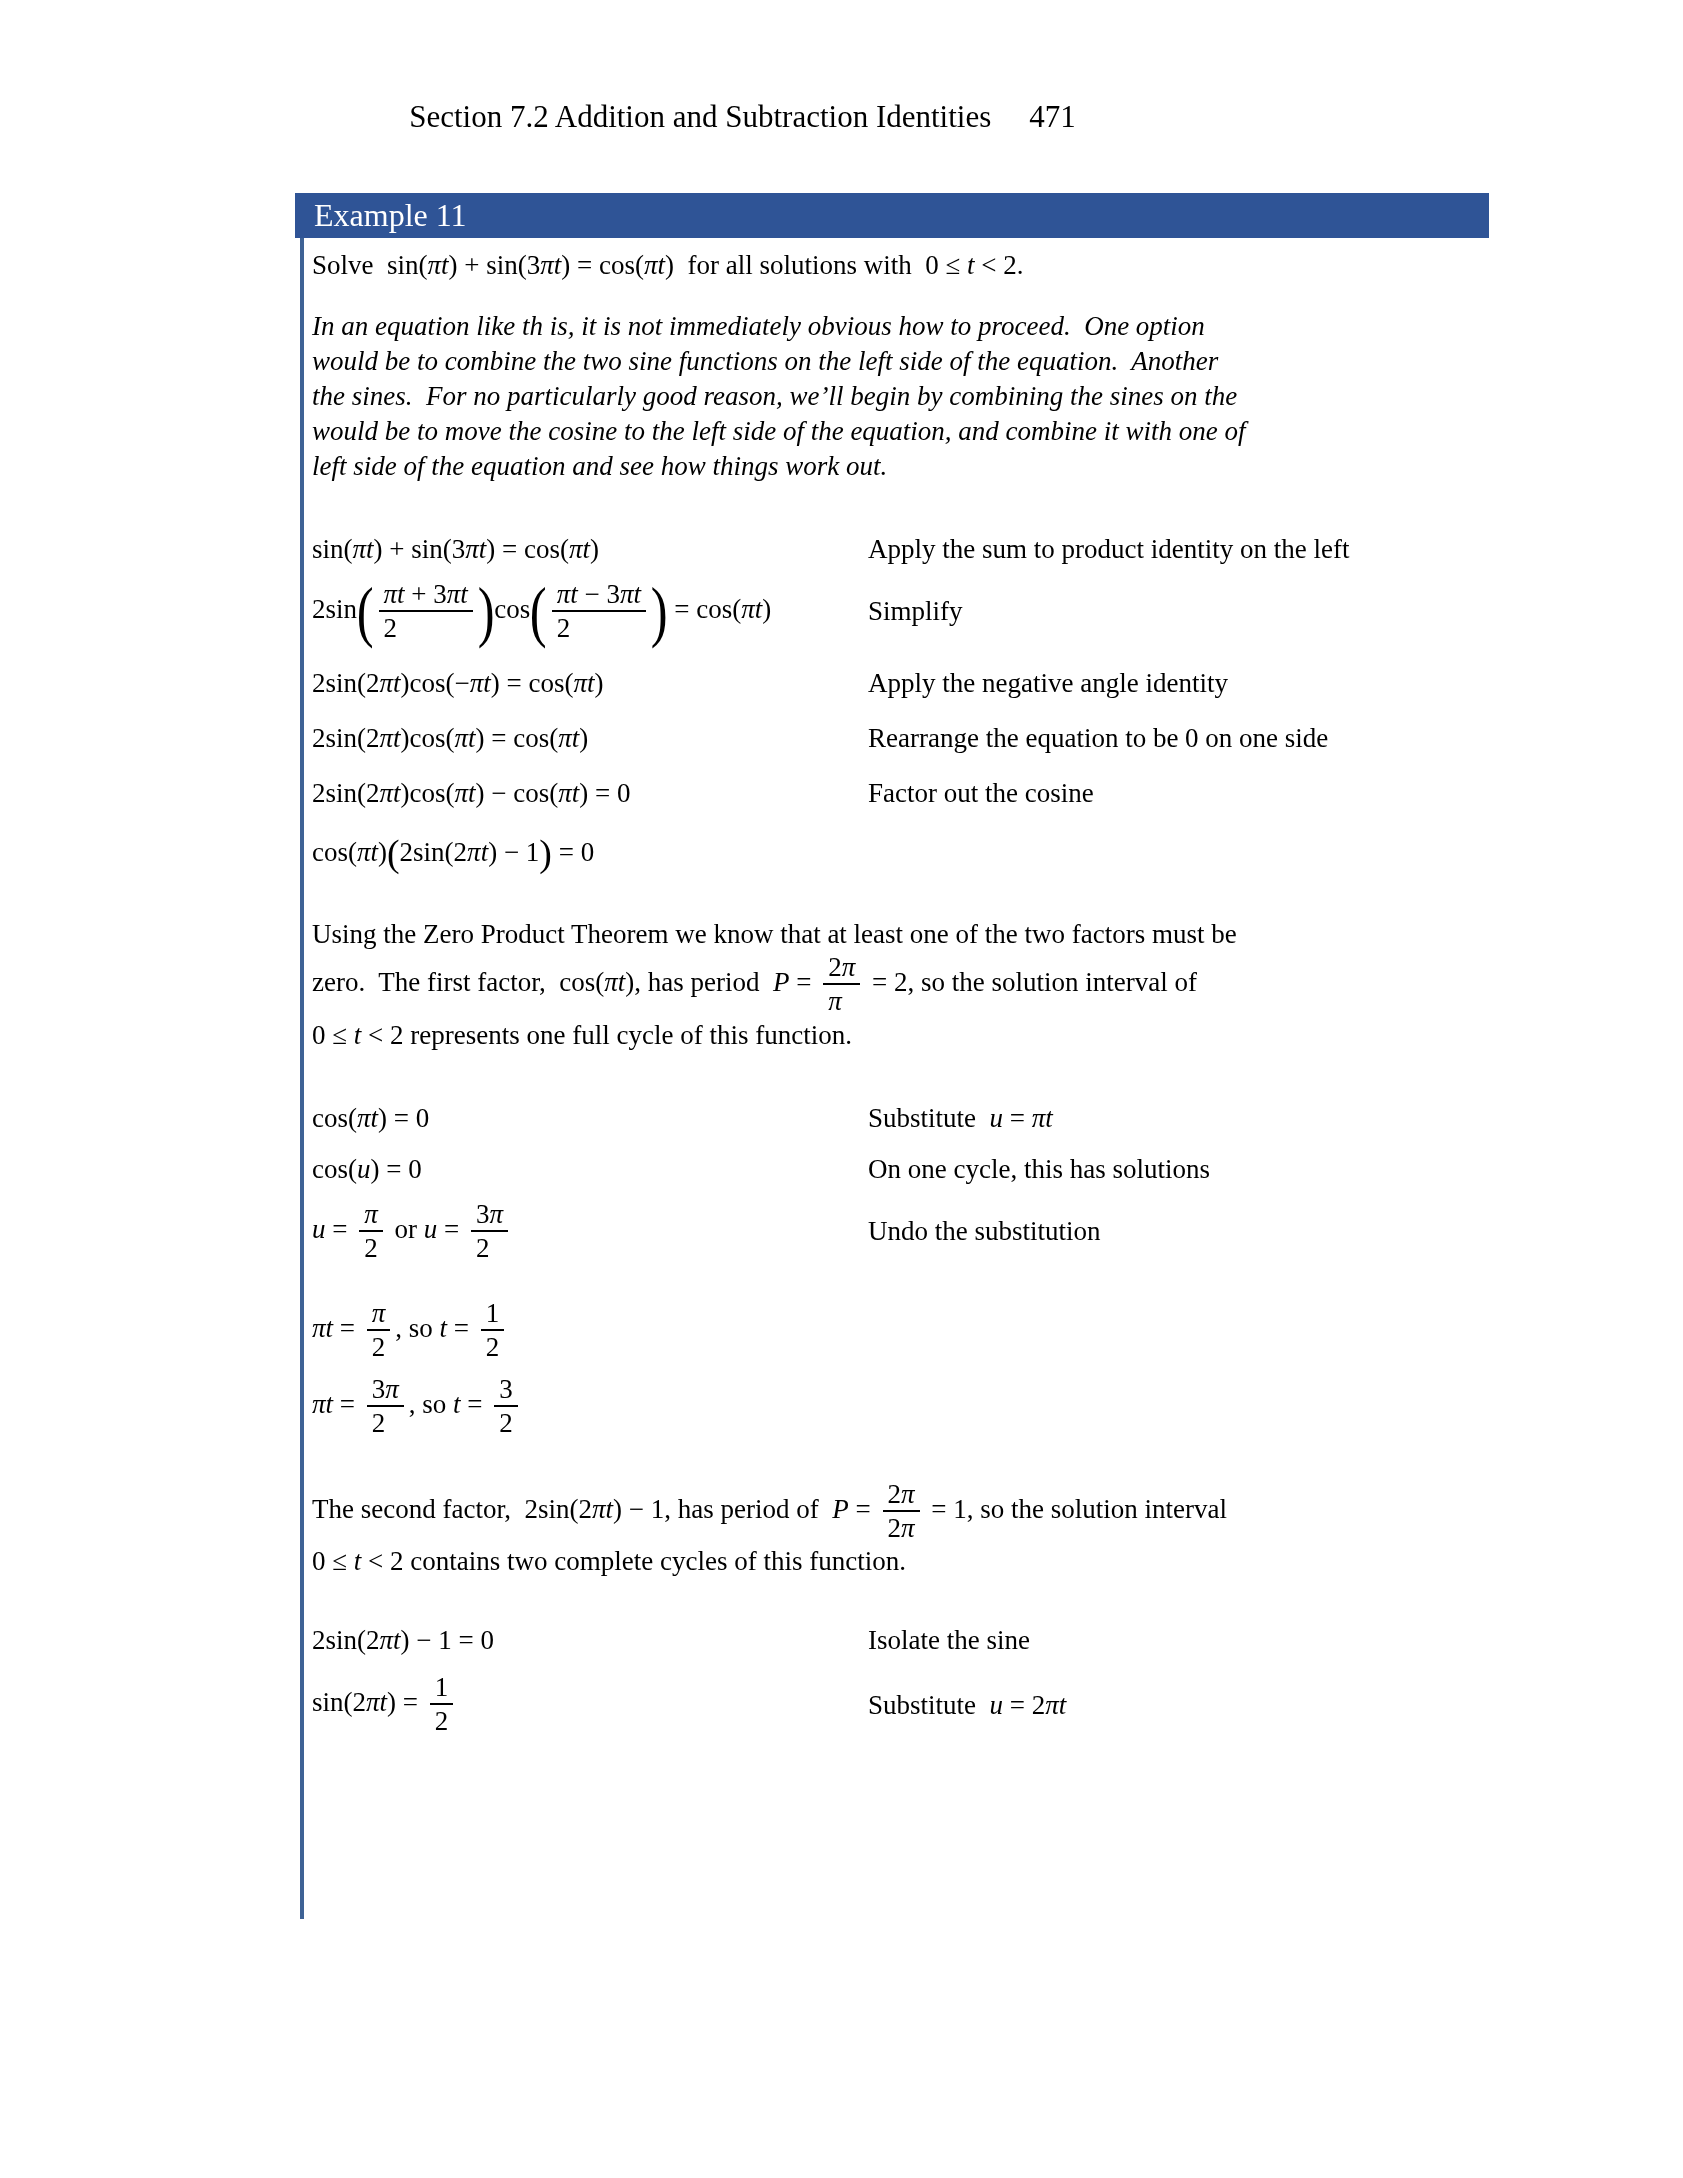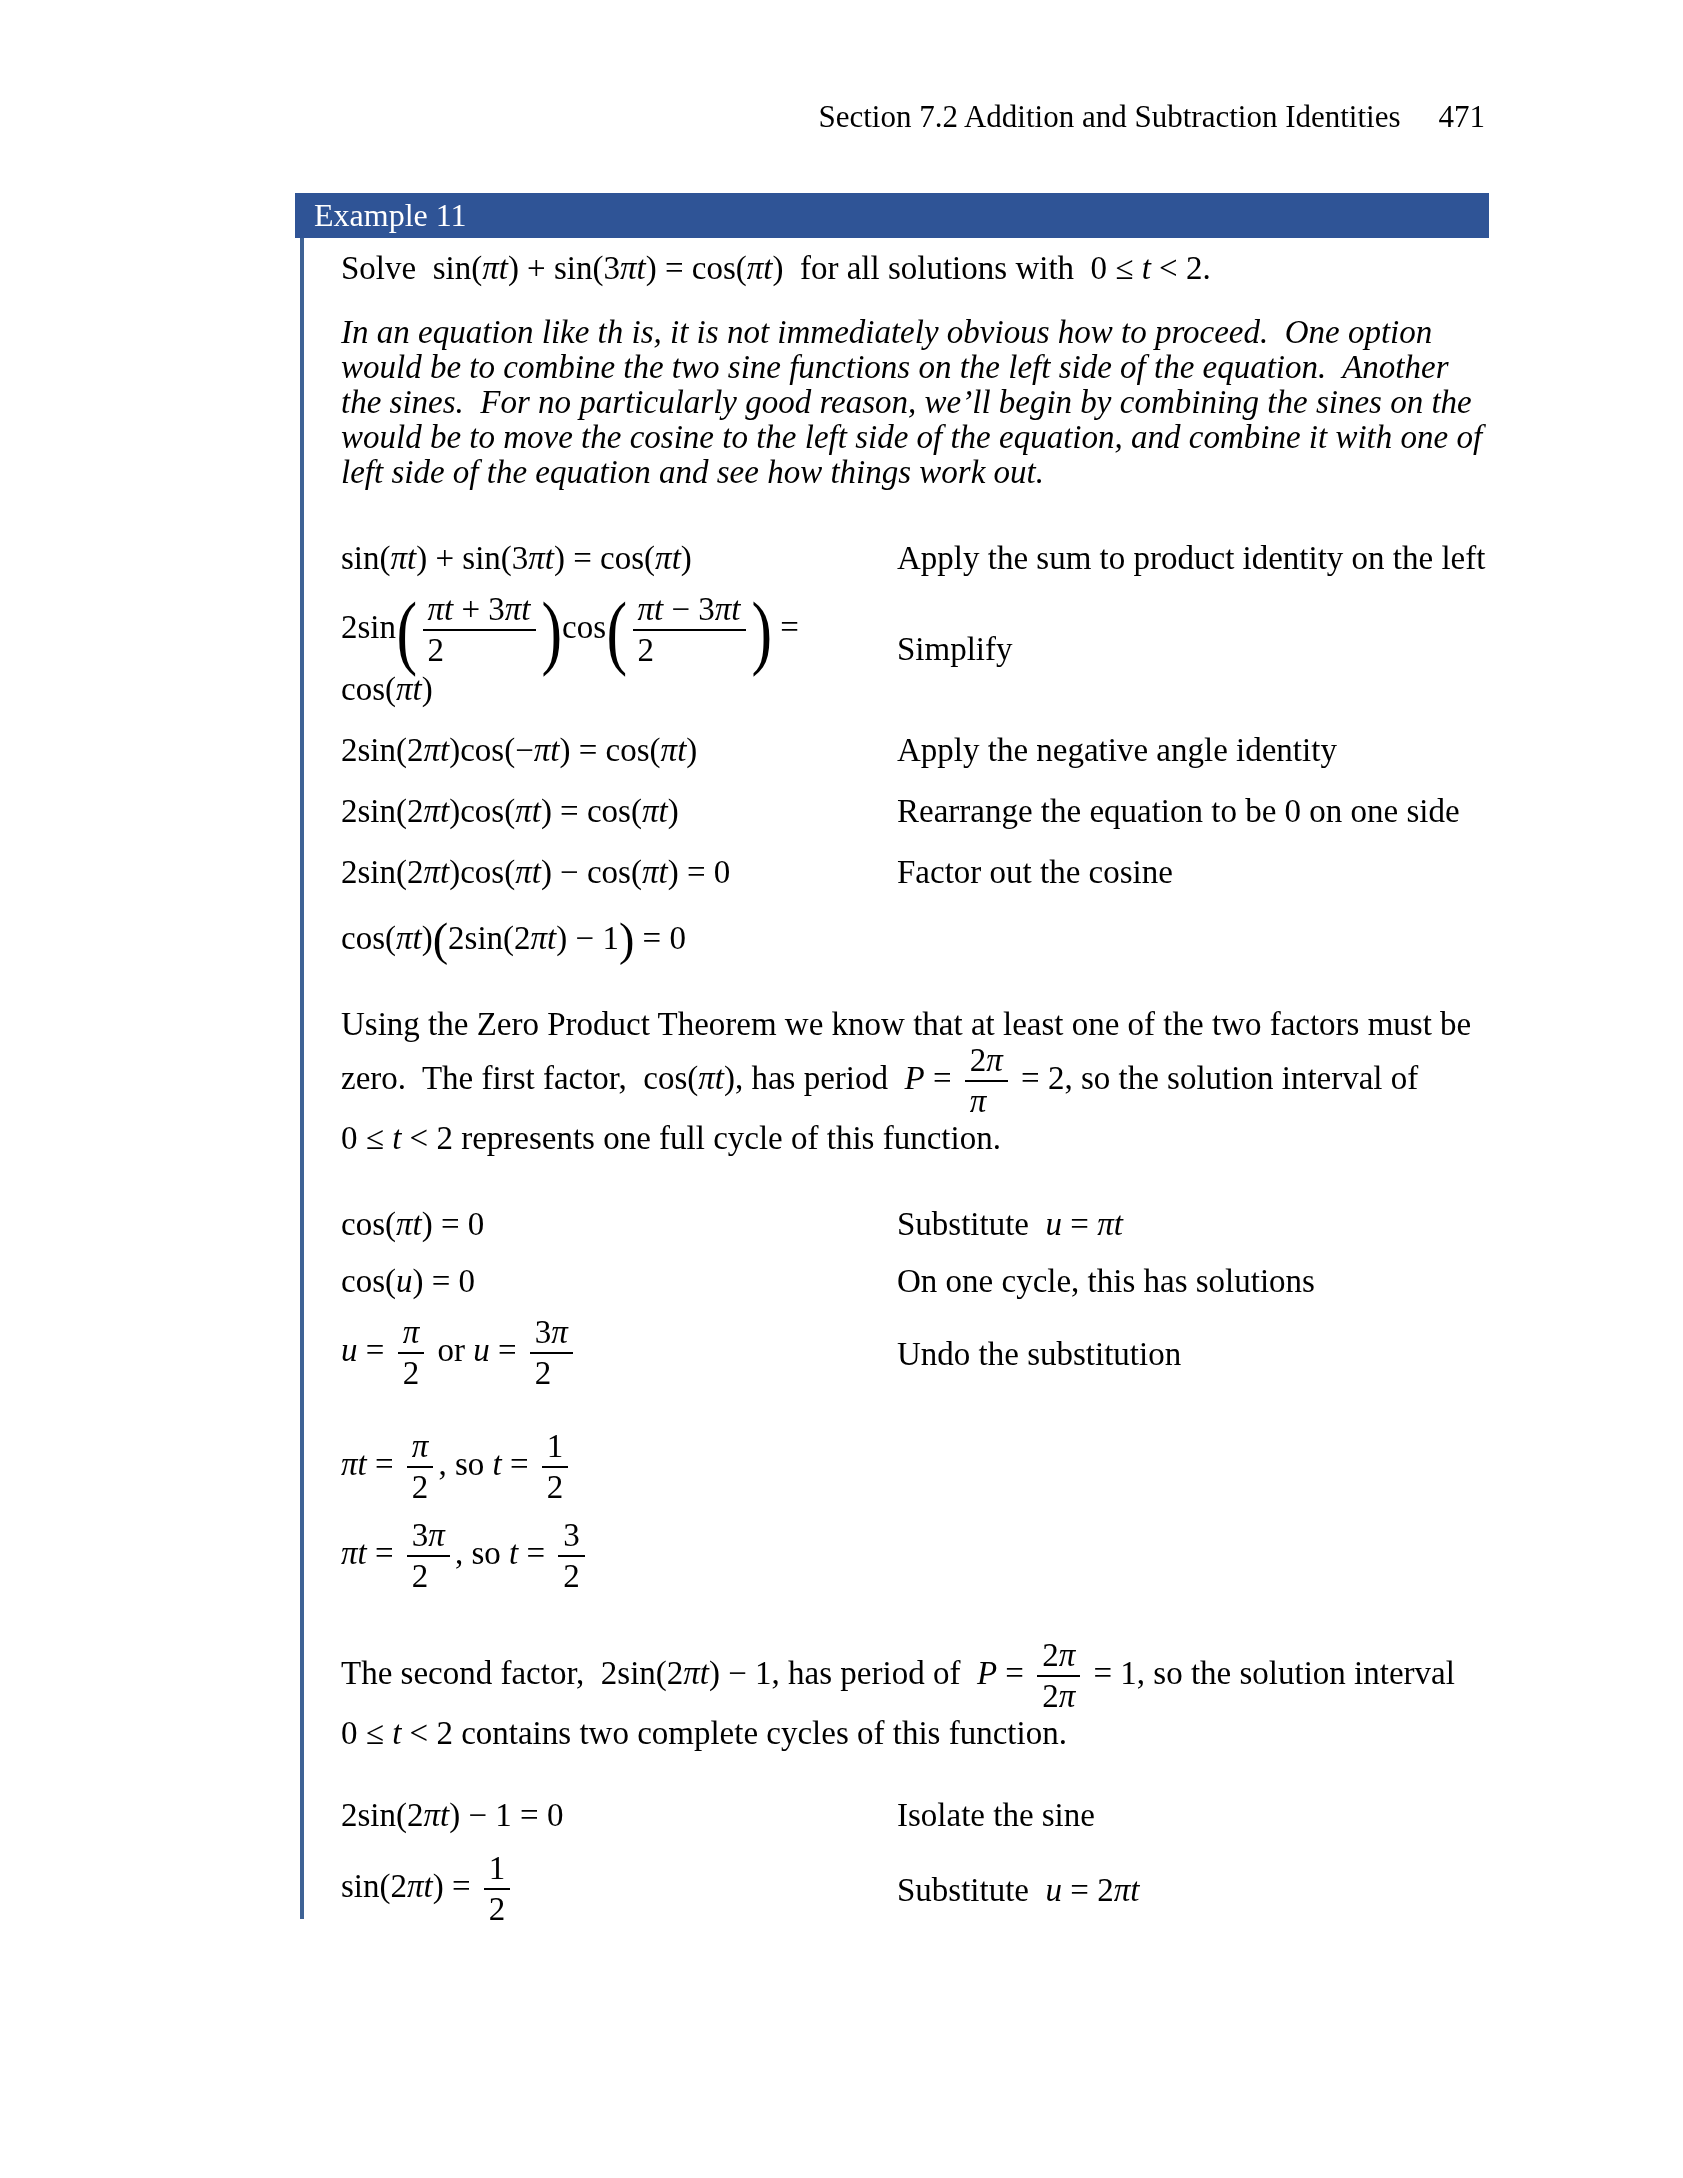--- a/index.html
+++ b/index.html
@@ -1,26 +1,26 @@
 <!DOCTYPE html>
 <html><head>
 <meta charset="utf-8">
 <style>
   html,body{margin:0;padding:0;background:#ffffff;}
   body{width:1683px;height:2178px;font-family:"Liberation Serif","DejaVu Serif",serif;color:#000;}
   .page{position:relative;width:1683px;height:2178px;background:#fff;overflow:hidden;}
 
-  .header{position:absolute;top:99px;left:0;width:1485px;text-align:right;font-size:31px;}
+  .header{position:absolute;top:99px;left:0;width:1485px;text-align:center;font-size:31px;}
   .pagenum{margin-left:38px;}
 
   .banner{position:absolute;top:193px;left:295px;width:1194px;height:45px;background:#2F5496;
           color:#fff;font-size:32px;line-height:44px;padding-left:19px;box-sizing:border-box;}
 
   .ebody{position:absolute;top:238px;left:300px;width:1188px;height:1681px;
-         border-left:4px solid #3E6295;padding-left:37px;box-sizing:border-box;font-size:33px;}
+         border-left:4px solid #3E6295;padding-left:8px;box-sizing:border-box;font-size:27px;}
 
   .mline,.pline,.ann{white-space:pre-wrap;}
   .pline{line-height:35px;}
 
   .row{display:flex;align-items:baseline;}
   .row.center{align-items:center;}
   .eq{flex:0 0 556px;width:556px;}
   .ann{flex:1 1 auto;}
 
   .vi{font-style:italic;}

